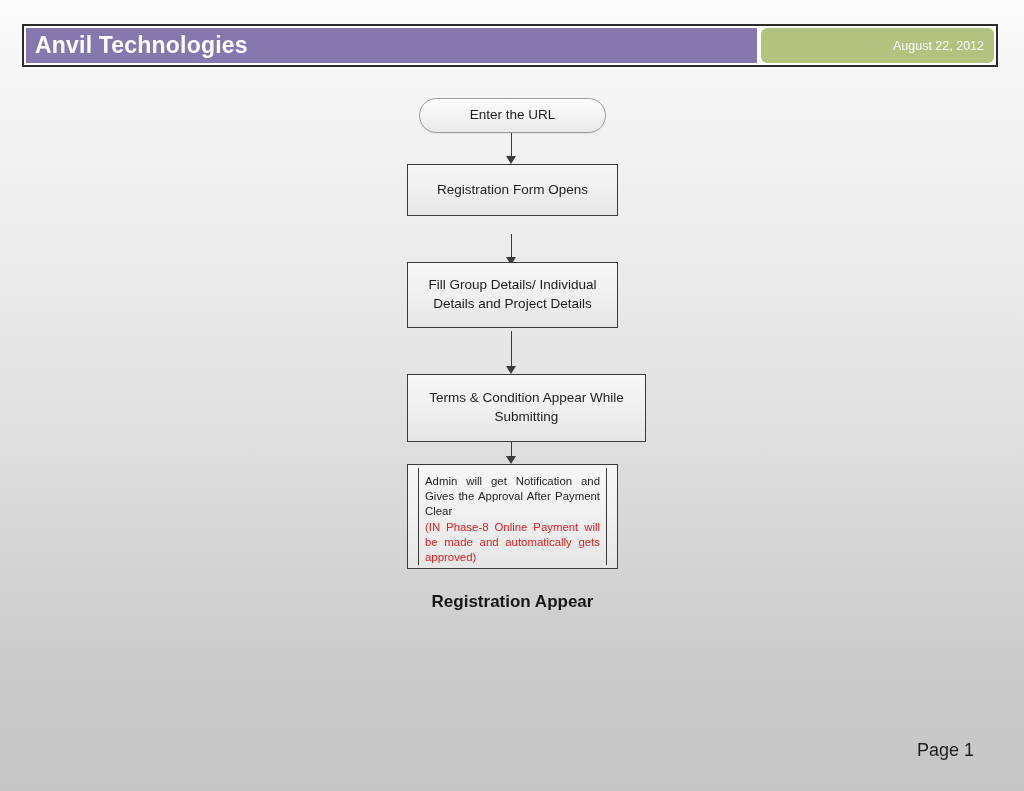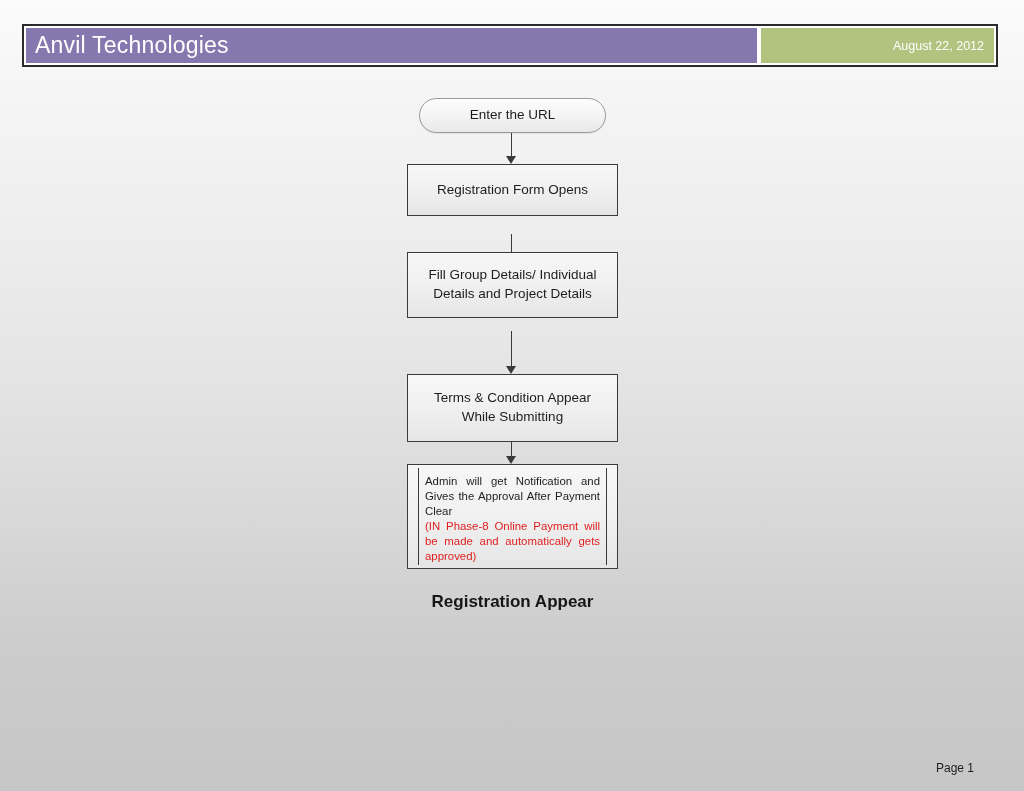--- a/index.html
+++ b/index.html
@@ -39,34 +39,35 @@
     width: 731px;
     margin: 2px 0 2px 2px;
     background: #8578ae;
     display: flex;
     align-items: center;
     box-sizing: border-box;
   }
   #header-title {
     color: #ffffff;
     font-size: 23px;
-    font-weight: normal;
+    font-weight: bold;
     letter-spacing: 0.2px;
     padding-left: 9px;
     line-height: 1;
     white-space: nowrap;
   }
   #header-date-block {
     flex: 1;
     margin: 2px 2px 2px 4px;
     background: #b2c380;
     display: flex;
     align-items: center;
     justify-content: flex-end;
     box-sizing: border-box;
+    border-radius: 6px;
   }
   #header-date {
     color: #ffffff;
     font-size: 12.5px;
     padding-right: 10px;
     white-space: nowrap;
   }
 
   
   #flow {
@@ -127,21 +128,21 @@
     align-items: stretch;
     justify-content: flex-start;
   }
   #node-admin-inner {
     margin: 3px 10px 3px 10px;
     border-left: 1.1px solid #3a3a3a;
     border-right: 1.1px solid #3a3a3a;
     flex: 1;
     display: flex;
     flex-direction: column;
-    justify-content: flex-start;
+    justify-content: center;
     text-align: justify;
     text-align-last: justify;
     padding: 6px 6px 0 6px;
     box-sizing: border-box;
   }
   #node-admin-inner p {
     margin: 0;
     font-size: 11.4px;
     line-height: 1.32;
     text-align: justify;
@@ -161,22 +162,22 @@
     text-align: center;
     font-size: 17px;
     font-weight: bold;
     color: #161616;
   }
 
   
   #page-number {
     position: absolute;
     right: 50px;
-    bottom: 16px;
-    font-size: 12px;
+    bottom: 30px;
+    font-size: 18px;
     color: #1d1d1d;
   }
 </style>
 </head>
 <body>
 
 <div id="slide">
 
   <div id="header-bar">
     <div id="header-title-block">
@@ -200,30 +201,30 @@
 
     <div class="node" style="left:0px; top:66px; width:211px; height:52px;">
       <span>Registration Form Opens</span>
     </div>
 
     <div class="connector" style="left:99px; top:136px; height:31px;">
       <span class="stem" style="height:23px;"></span>
       <span class="head" style="top:23px;"></span>
     </div>
 
-    <div class="node" style="left:0px; top:154px; width:211px; height:66px;">
+    <div class="node" style="left:0px; top:164px; width:211px; height:66px;">
       <span>Fill Group Details/ Individual Details and Project Details</span>
     </div>
 
     <div class="connector" style="left:99px; top:233px; height:43px;">
       <span class="stem" style="height:35px;"></span>
       <span class="head" style="top:35px;"></span>
     </div>
 
-    <div class="node" style="left:0px; top:276px; width:211px; height:68px;">
+    <div class="node" style="left:0px; top:276px; width:239px; height:68px;">
       <span>Terms &amp; Condition Appear While Submitting</span>
     </div>
 
     <div class="connector" style="left:99px; top:344px; height:22px;">
       <span class="stem" style="height:14px;"></span>
       <span class="head" style="top:14px;"></span>
     </div>
 
     <div class="node" id="node-admin" style="left:0px; top:366px; width:211px; height:105px;">
       <div id="node-admin-inner">

